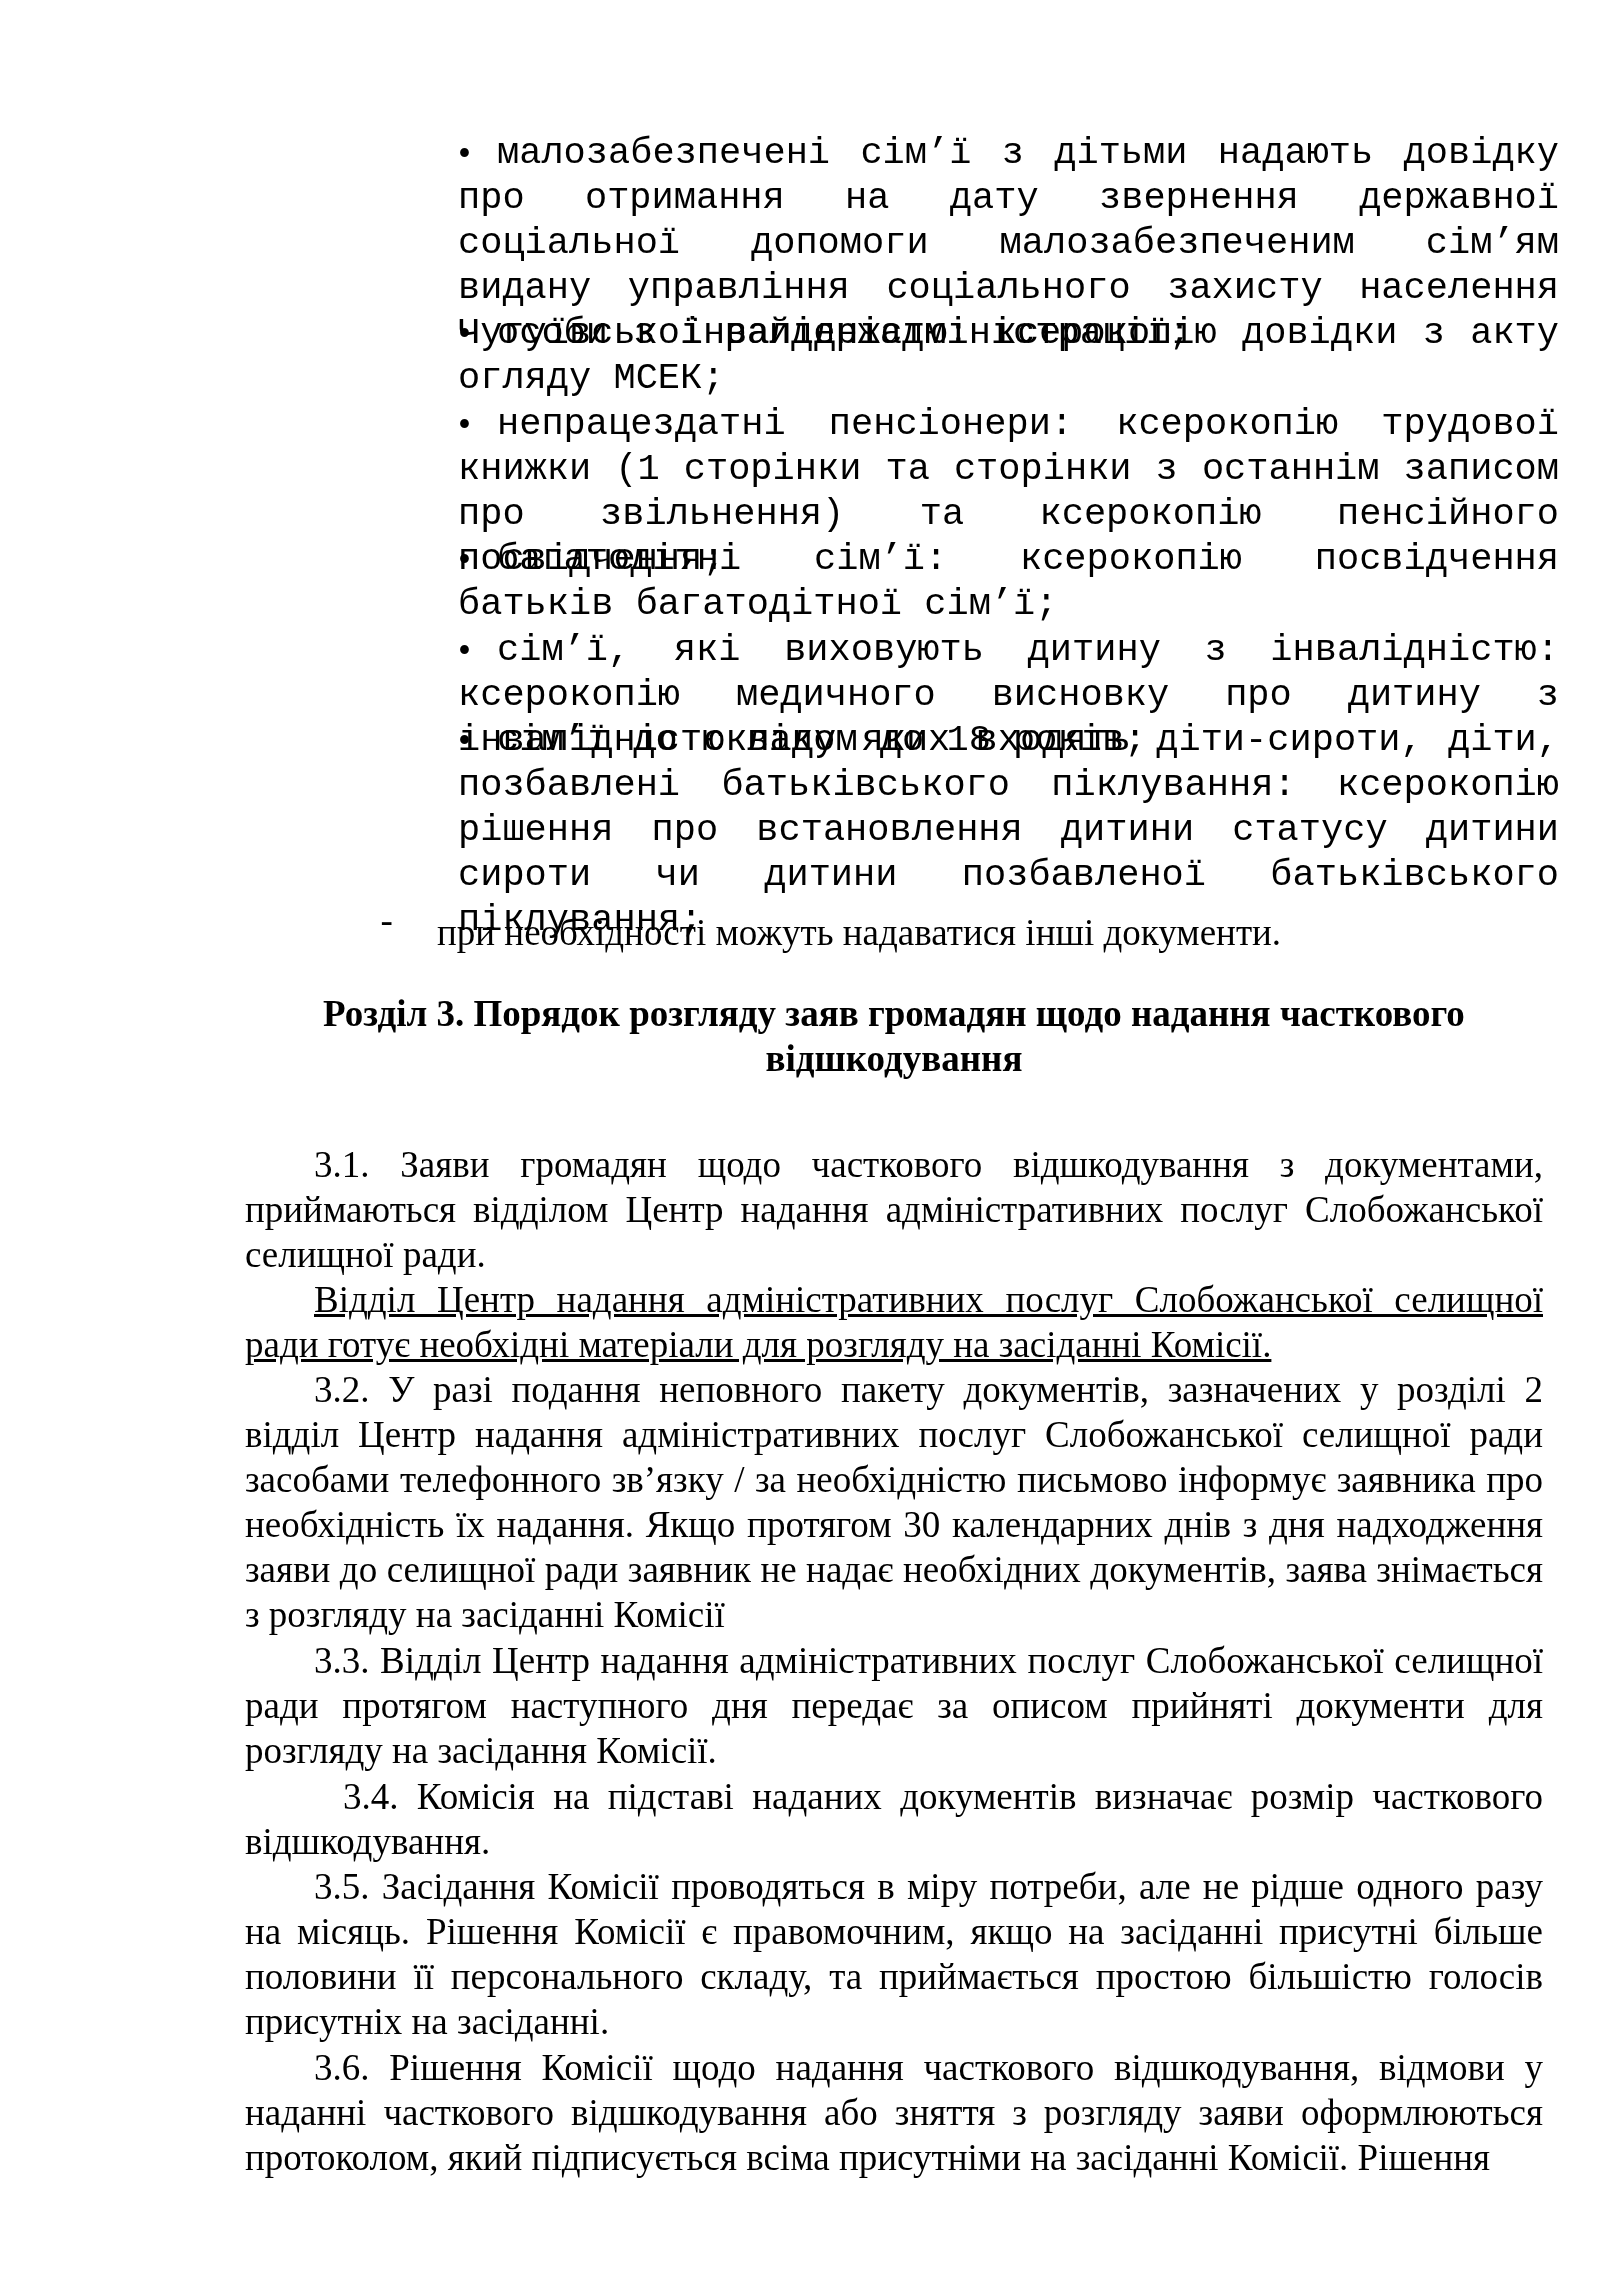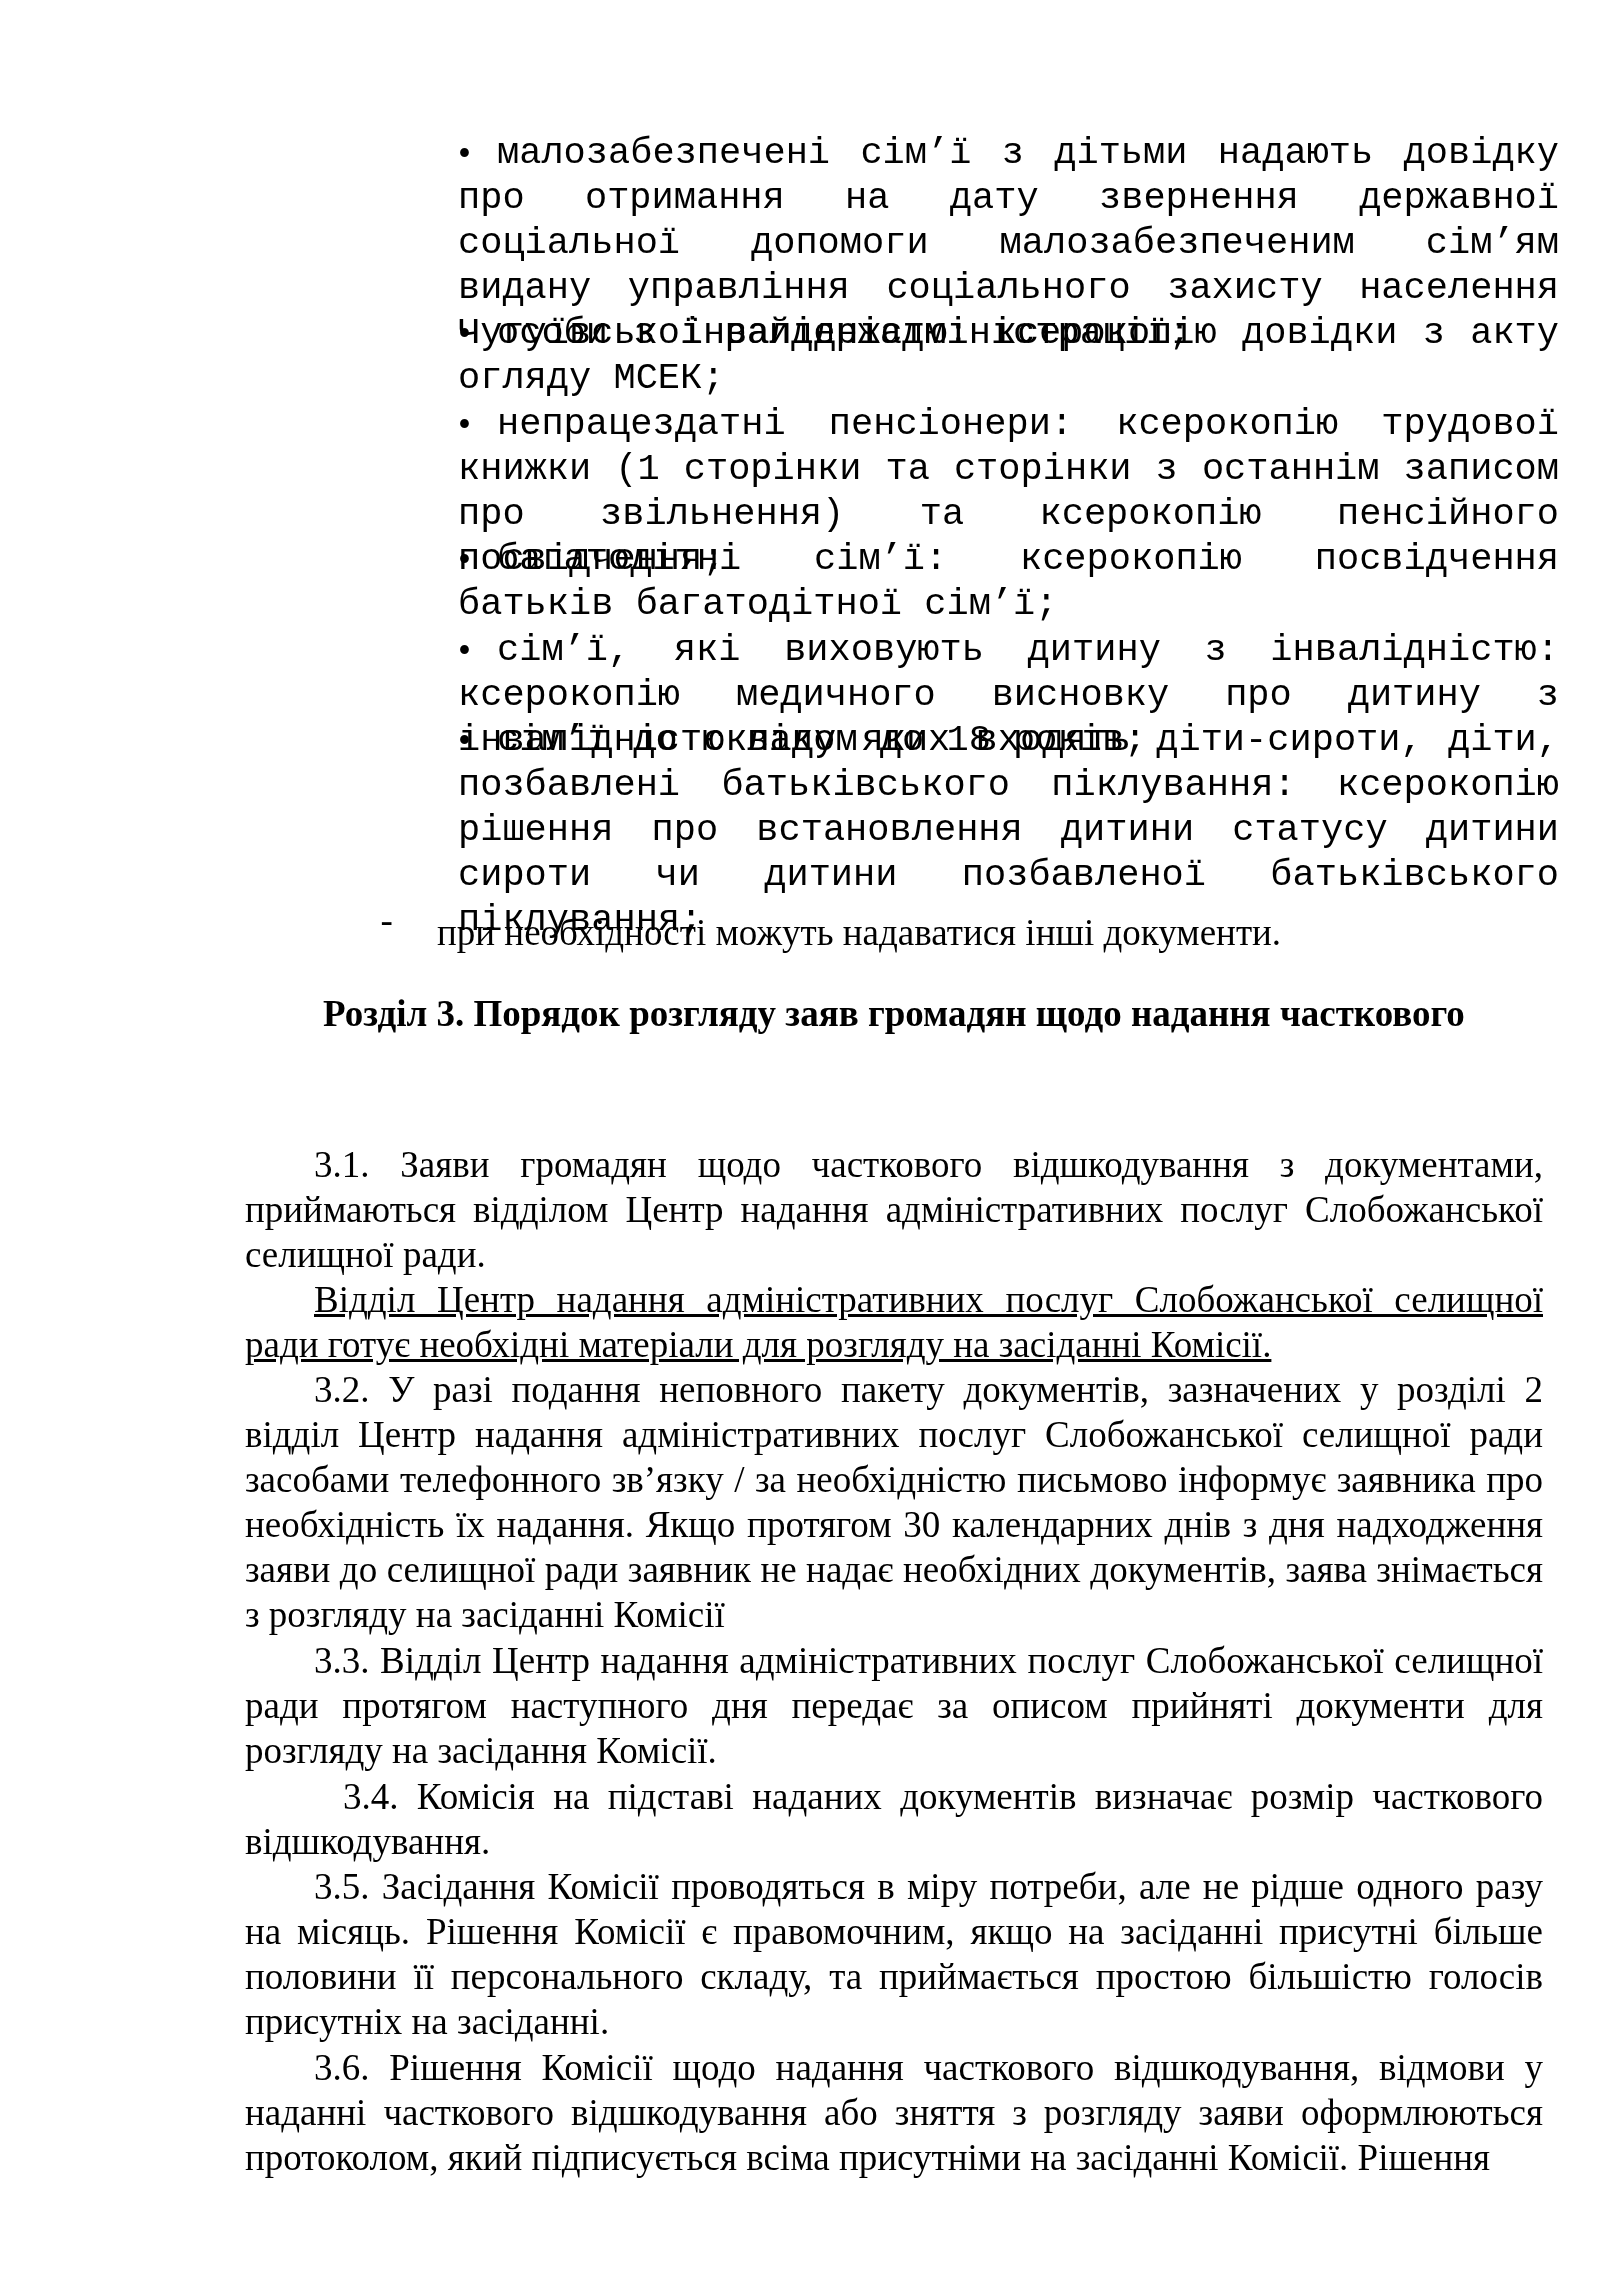--- a/index.html
+++ b/index.html
@@ -55,20 +55,21 @@
     <p>сім’ї до складу яких входять діти-сироти, діти, позбавлені батьківського піклування: ксерокопію рішення про встановлення дитини статусу дитини сироти чи дитини позбавленої батьківського піклування;</p>
   </div>
 
   <div class="dash-item txt" style="top:898px;">
     <span class="dash">-</span>
     <p>при необхідності можуть надаватися інші документи.</p>
   </div>
 
   <div class="heading">
     <div>Розділ 3. Порядок розгляду заяв громадян щодо надання часткового</div>
+    <div>відшкодування</div>
   </div>
 
   <div class="para txt" style="top:1126px;">
     <p class="ind">3.1. Заяви громадян щодо часткового відшкодування з документами, приймаються відділом Центр надання адміністративних послуг Слобожанської селищної ради.</p>
   </div>
 
   <div class="para txt" style="top:1261px;text-decoration:underline;">
     <p class="ind">Відділ Центр надання адміністративних послуг Слобожанської селищної ради готує необхідні матеріали для розгляду на засіданні Комісії.</p>
   </div>
 

